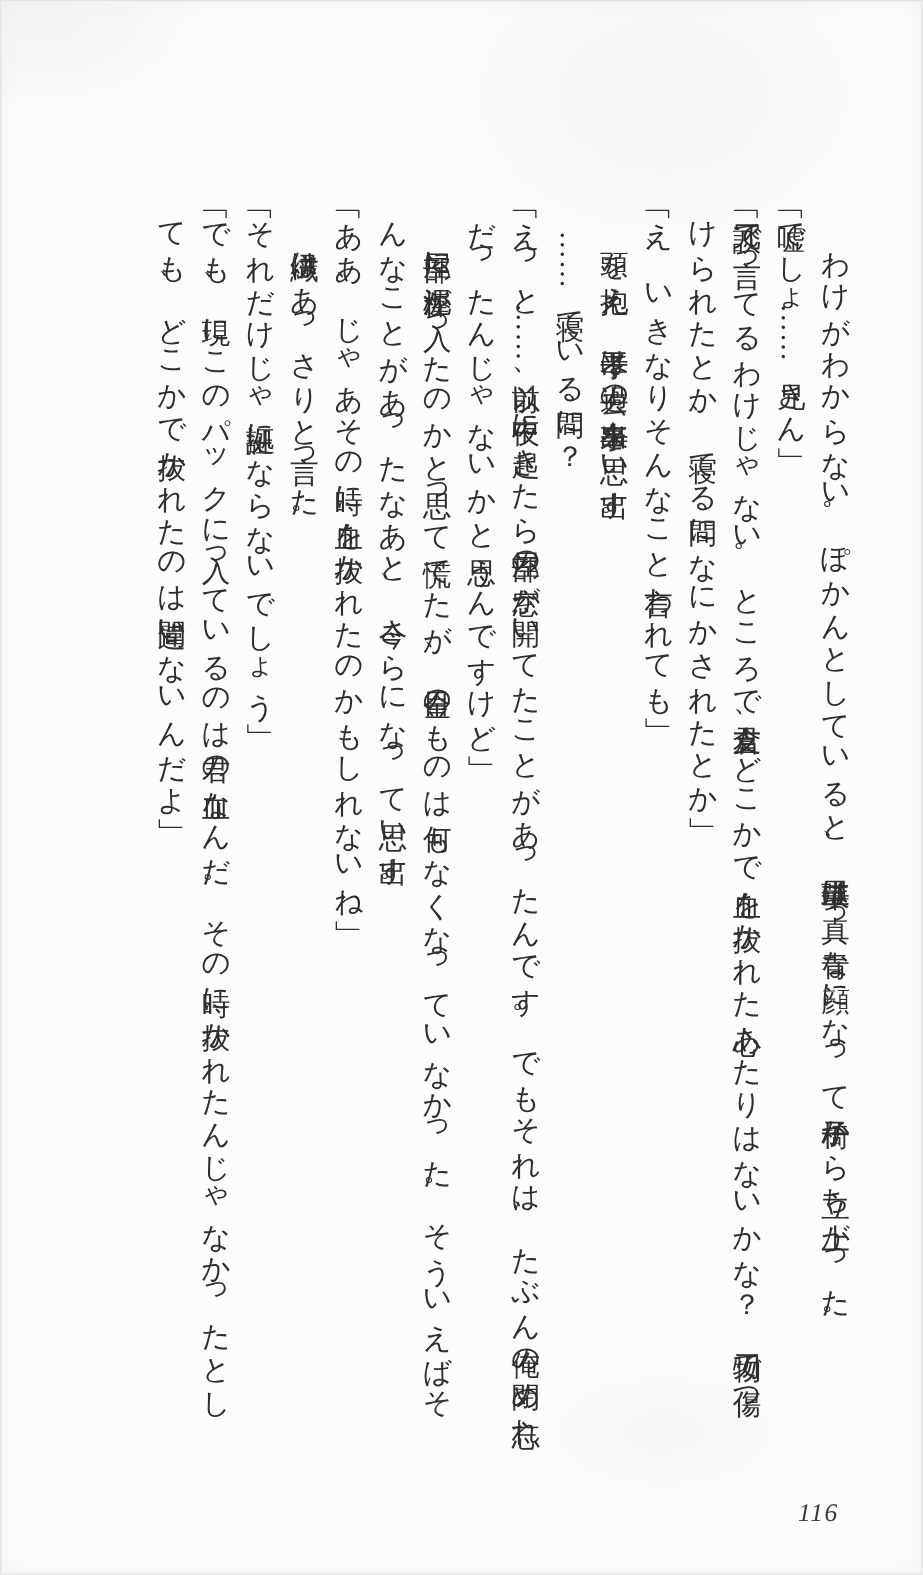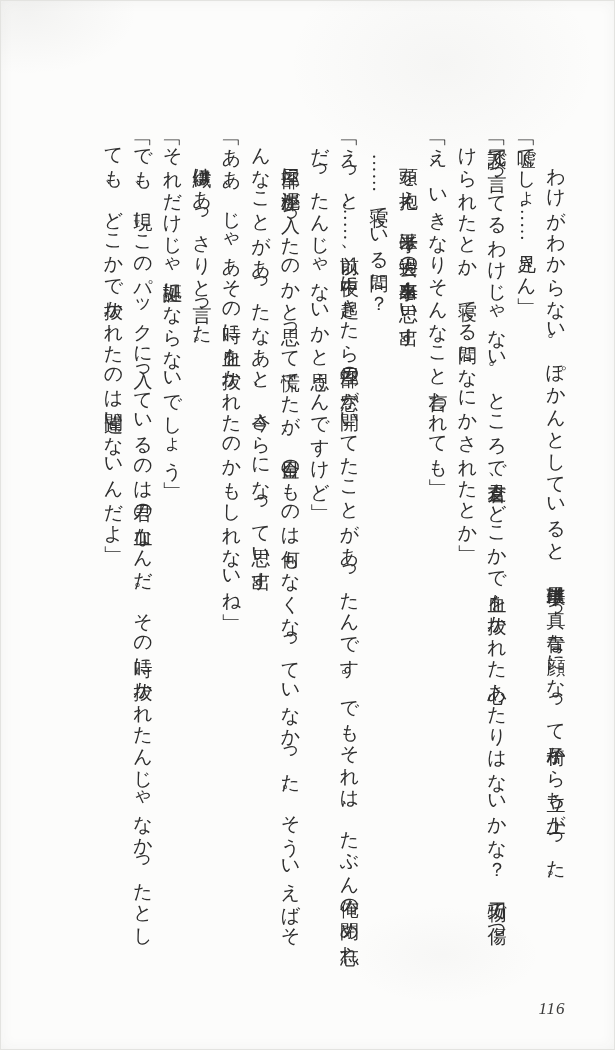--- a/index.html
+++ b/index.html
@@ -50,21 +50,21 @@
   .text-block p {
     margin: 0;
     padding: 0;
     font-kerning: none;
   }
   .page-number {
     position: absolute;
     left: 531px;
     top: 998px;
     width: 40px;
-    text-align: center;
+    text-align: left;
     font-style: italic;
     font-size: 17px;
     letter-spacing: 1px;
     color: #3b3b3b;
   }
 </style>
 </head>
 <body>
 
 <div class="page">

